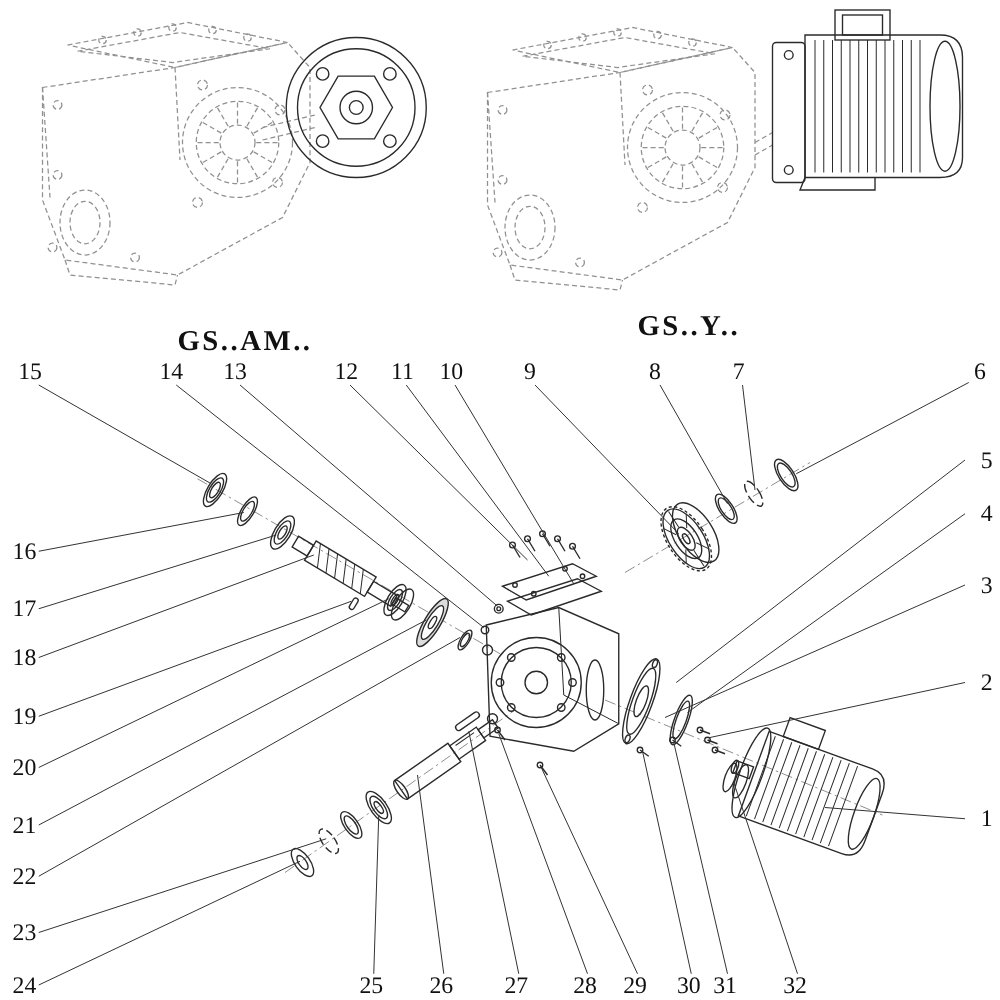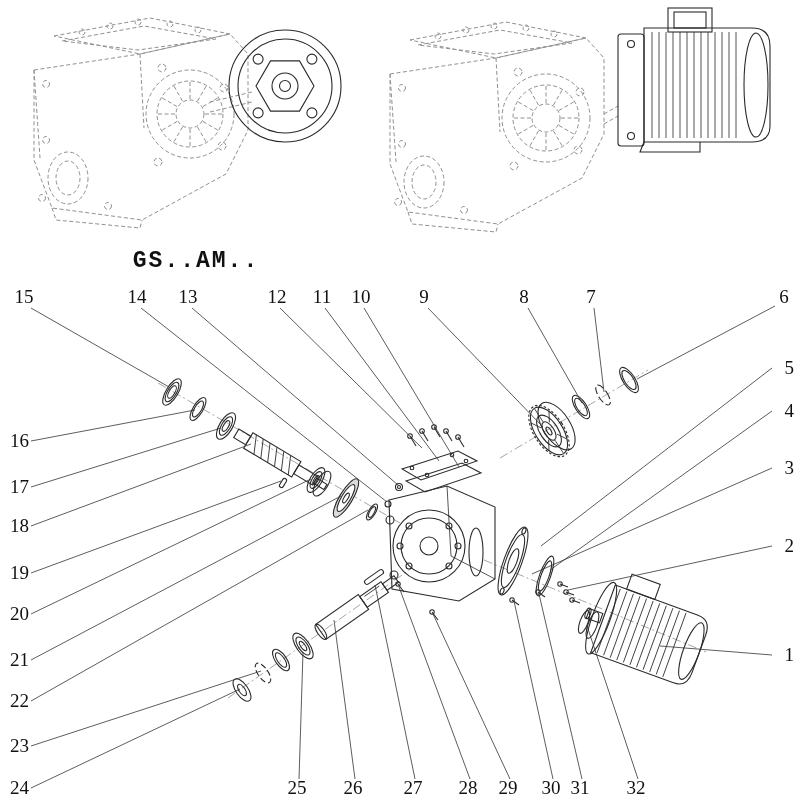--- a/index.html
+++ b/index.html
@@ -9,21 +9,21 @@
   .phantom{stroke:var(--phantom,#909090);fill:none;stroke-width:1;stroke-dasharray:4 2.5;}
   .solid{stroke:var(--line,#2a2a2a);fill:none;stroke-width:1.1;}
   .thin{stroke-width:.8;}
   .fill-light{fill:#dcdcdc;}
   .fill-white{fill:#ffffff;}
   .axis{stroke:#8f8f8f;stroke-width:.8;stroke-dasharray:9 3 2 3;fill:none;}
   .leader{stroke:var(--leader,#333333);stroke-width:.8;}
   text.callout-num{font-family:"Liberation Serif",serif;font-size:19px;fill:#111;}
   .variant-label{position:absolute;width:200px;text-align:center;
     font-weight:bold;font-size:23px;letter-spacing:2px;color:#111;}
-  .variant-label.left{left:96px;top:248px;font-family:Liberation Mono, monospace;}
+  .variant-label.left{left:96px;top:260px;}
   .variant-label.right{left:451px;top:248px;}
 </style>
 </head>
 <body>
 
 <div class="stage">
 
 <svg width="800" height="800" viewBox="0 0 800 800">
   <defs>
     <g id="gb">
@@ -357,14 +357,15 @@
         <line x1="553" y1="779" x2="514" y2="601" class="leader"></line>
         <text x="551" y="794" text-anchor="middle" class="callout-num">30</text>
         <line x1="582" y1="779" x2="539" y2="594" class="leader"></line>
         <text x="580" y="794" text-anchor="middle" class="callout-num">31</text>
         <line x1="638" y1="779" x2="587" y2="626" class="leader"></line>
         <text x="636" y="794" text-anchor="middle" class="callout-num">32</text>
       </g>
 </svg>
 
 <div class="variant-label left">GS..AM..</div>
+<div class="variant-label right">GS..Y..</div>
 
 </div>
 
 </body></html>

